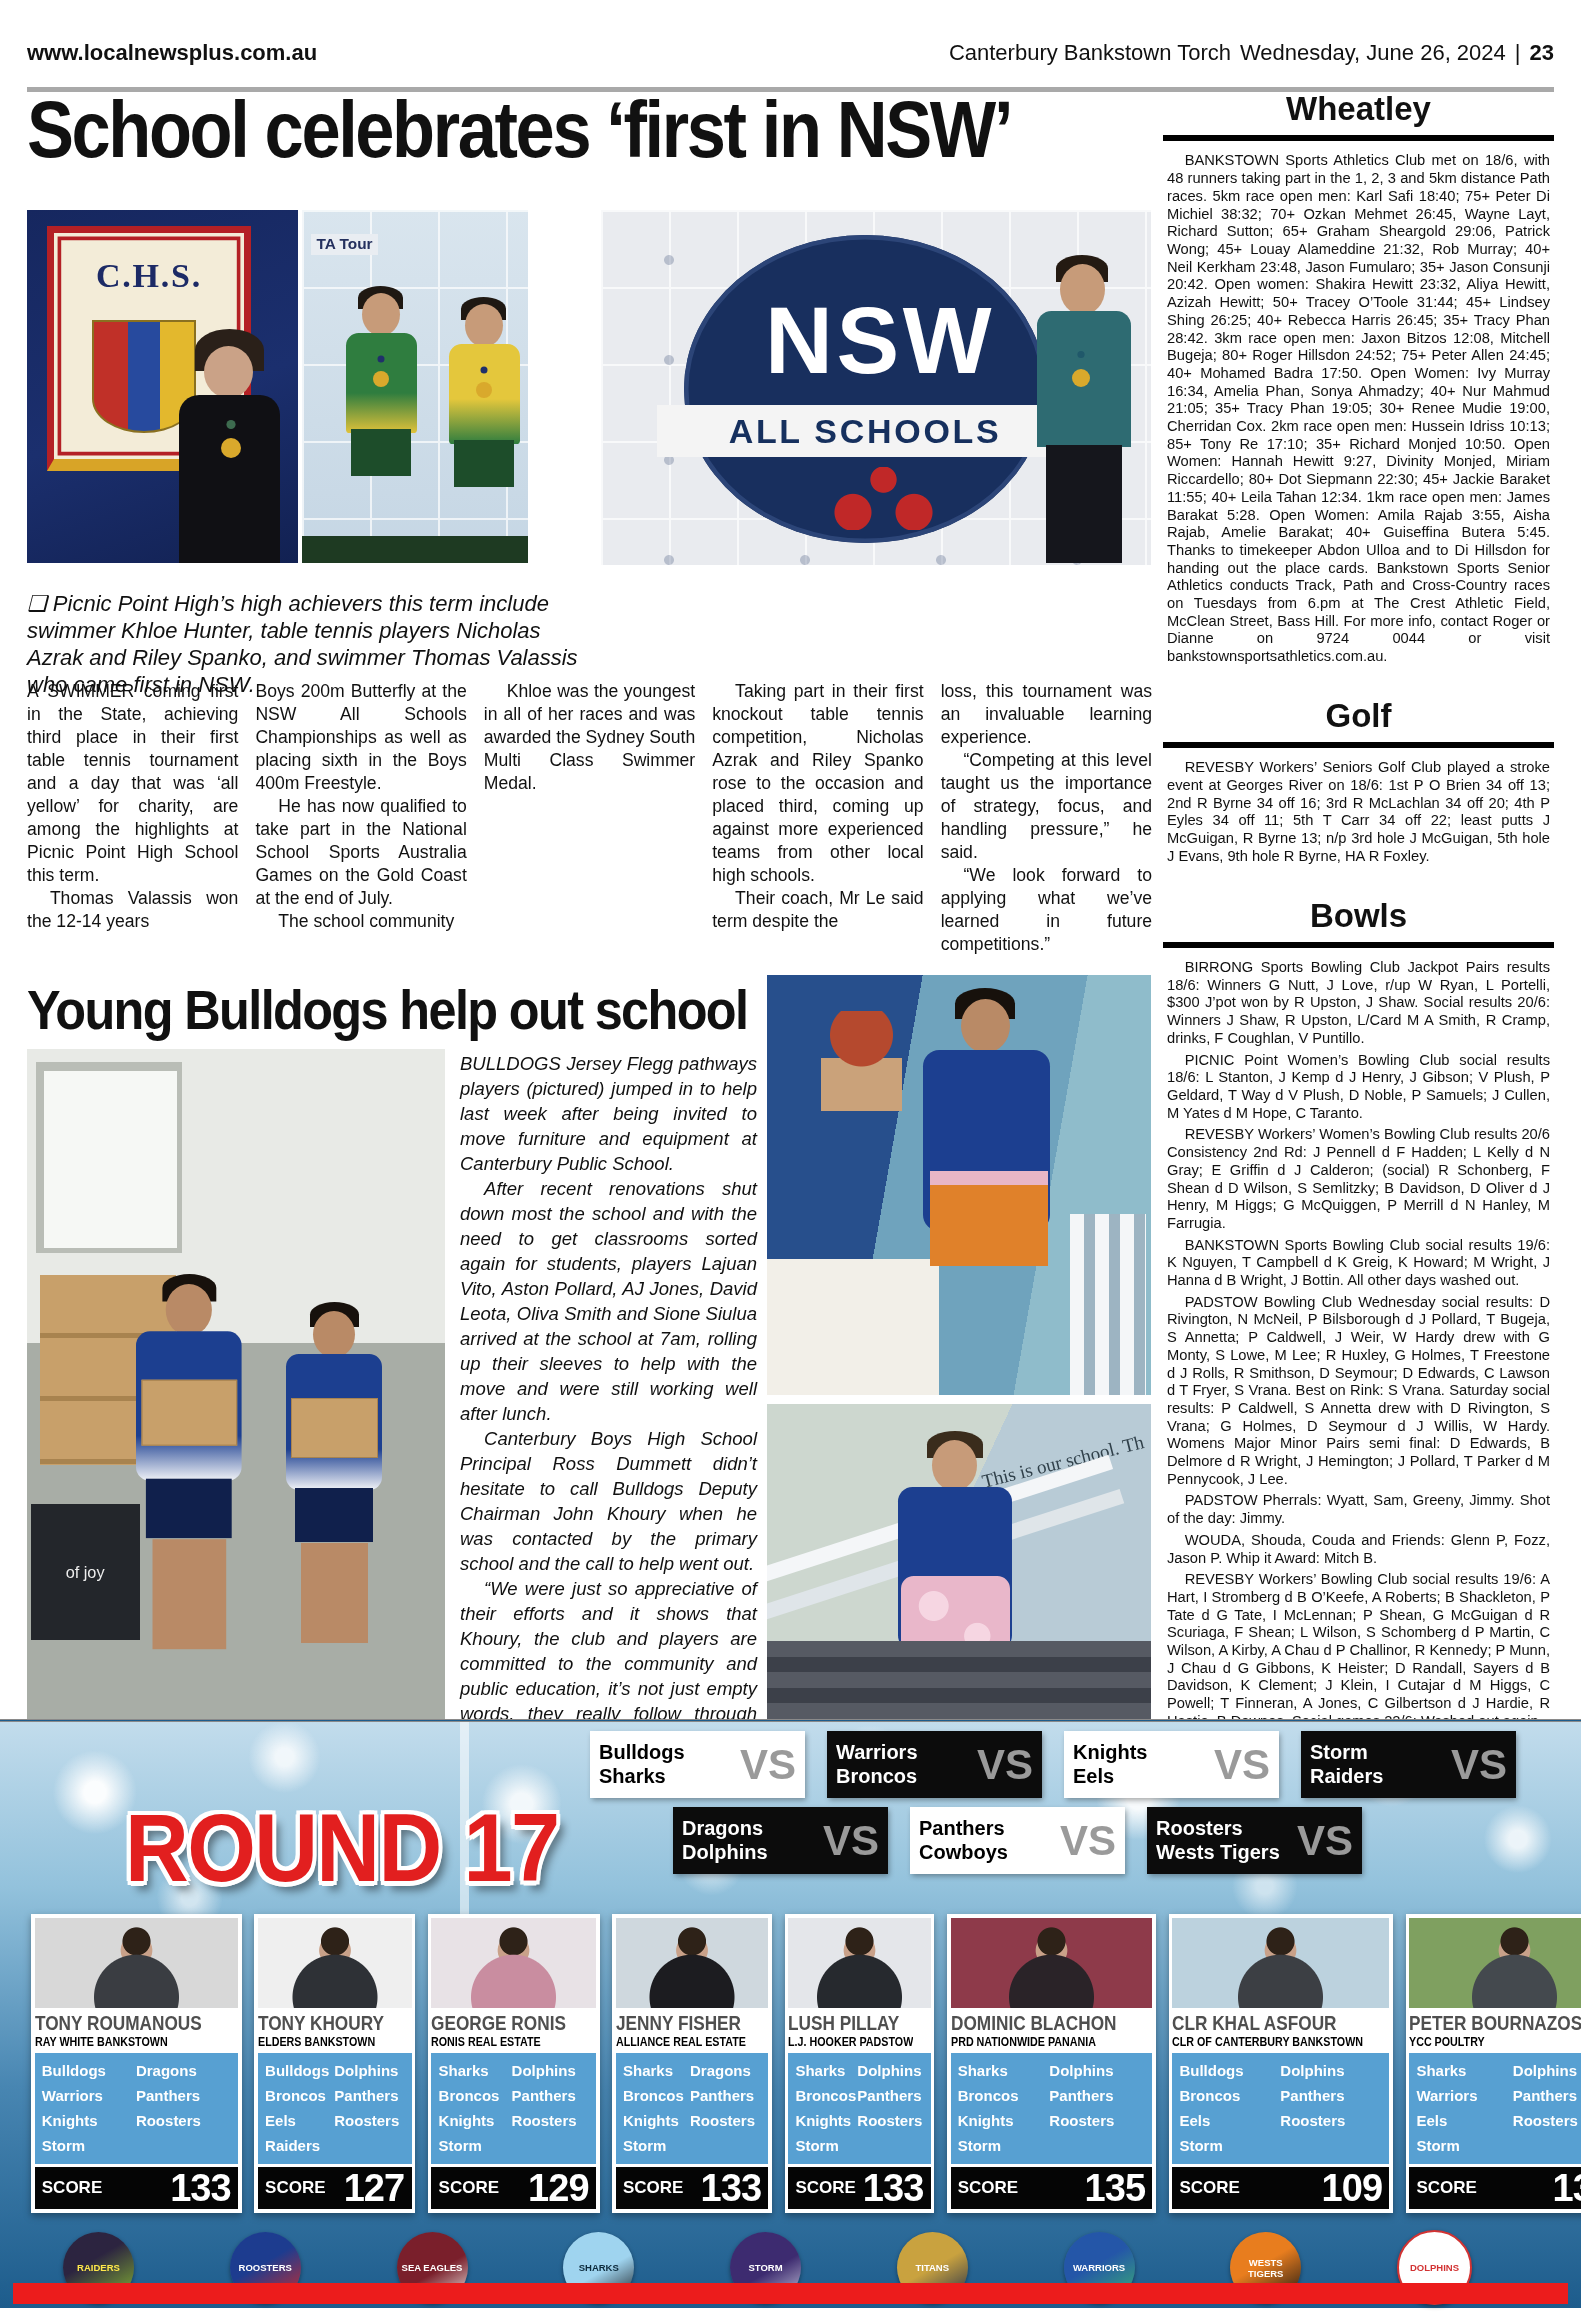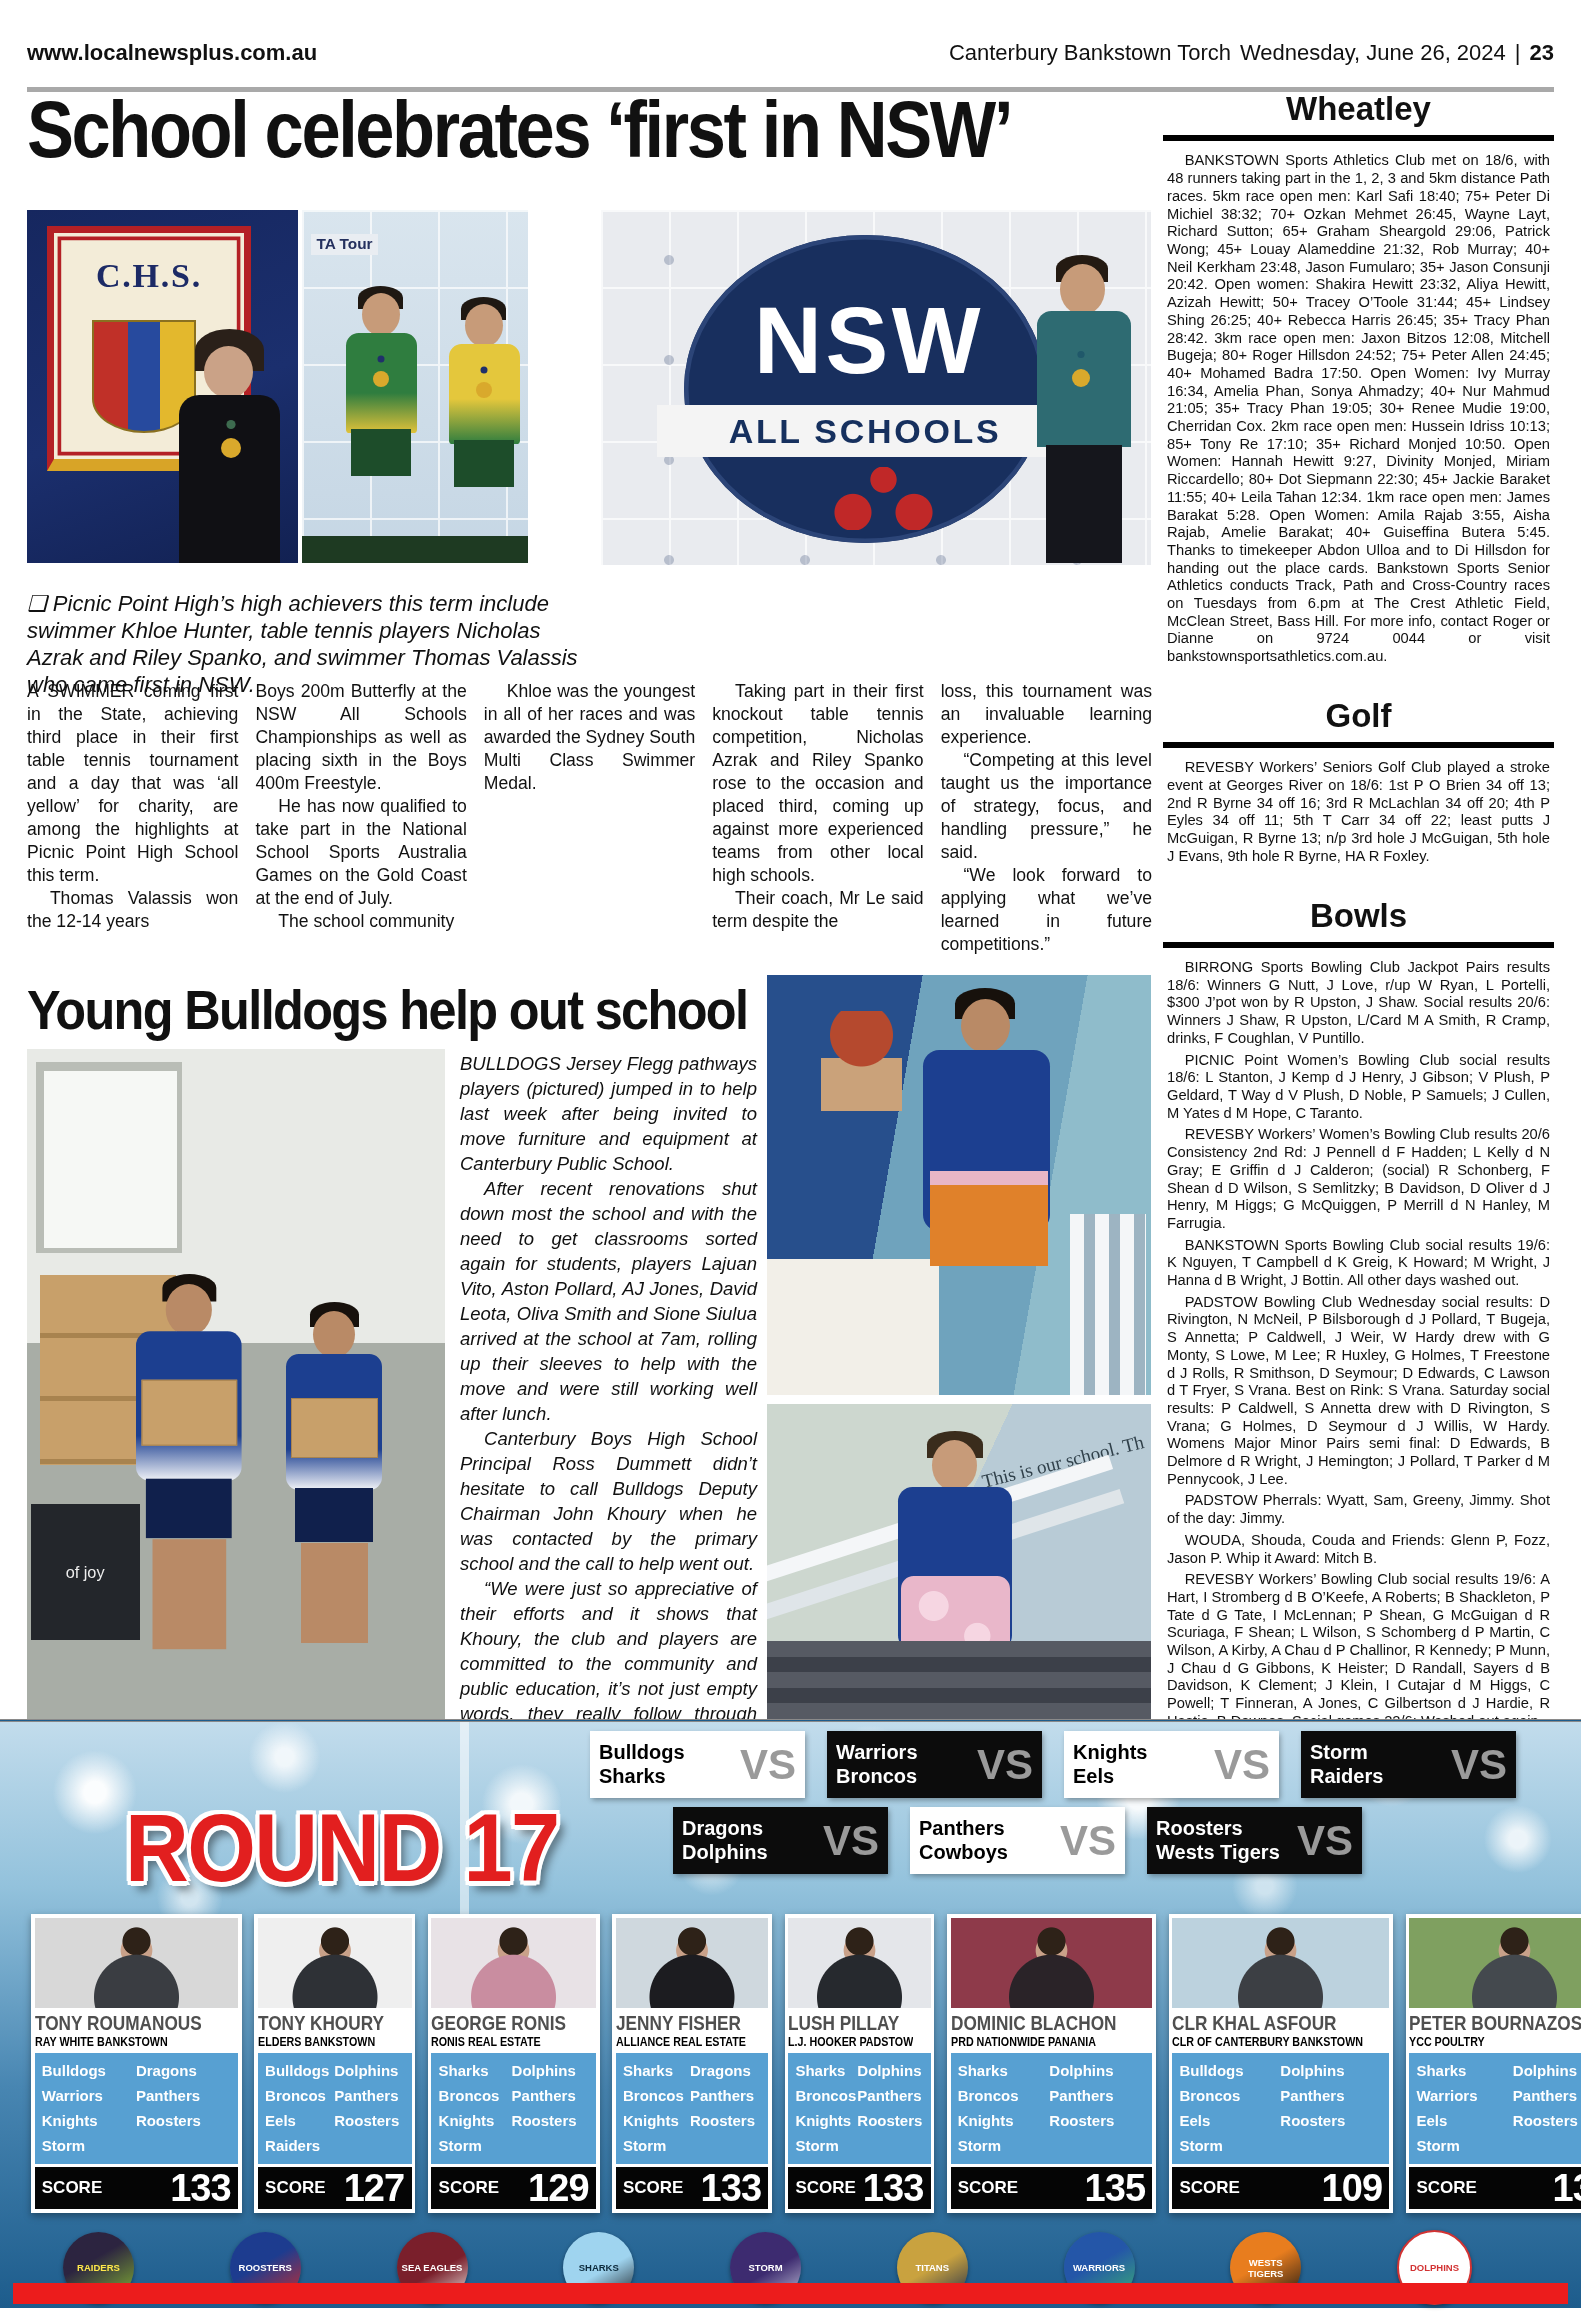--- a/index.html
+++ b/index.html
@@ -32,21 +32,21 @@
   .boy .hair{position:absolute;left:16.3px;top:-7.2px;width:45px;height:23.5px;border-radius:50% 50% 0 0;background:#1f1812;}
   .boy .torso{position:absolute;left:3.6px;top:40px;width:71px;height:100px;border-radius:12.7px 12.7px 3.6px 3.6px;}
   .boy .shorts{position:absolute;left:9px;top:136px;width:60px;height:47px;background:#1d4d2a;}
   .boy .medal{position:absolute;left:31px;top:78px;width:16.3px;height:16.3px;border-radius:50%;background:#d9a92c;box-shadow:0 -20px 0 -4.5px #20306a;}
   .boy1{left:40px;top:83px;}.boy1 .torso{background:linear-gradient(180deg,#2f7d3f 60%,#e0c23a);}
   .boy2{left:143px;top:94px;}.boy2 .torso{background:linear-gradient(180deg,#e4c73c 55%,#2f7d3f);}
   .hedge{position:absolute;left:0;bottom:0;width:100%;height:27px;background:#1e3a22;}
   .ph-nsw{left:601px;top:210px;width:550px;height:355px;background-color:#e9ebef;}
   .nsw-dots{position:absolute;inset:0;background-image:radial-gradient(circle,#203564 0 4.5px,transparent 5.4px);background-size:136px 100px;opacity:.25;}
   .nsw-circle{position:absolute;left:83px;top:25px;width:362px;height:308px;border-radius:50%;background:#182f5e;box-shadow:inset 0 0 0 4.5px #2c4578;}
-  .nsw-txt{position:absolute;top:52px;left:4px;width:100%;text-align:center;color:#fff;font-weight:900;font-size:94px;letter-spacing:3.6px;}
+  .nsw-txt{position:absolute;top:52px;left:15px;width:100%;text-align:center;color:#fff;font-weight:900;font-size:94px;letter-spacing:3.6px;}
   .nsw-band{position:absolute;top:170px;left:-27px;width:416px;height:52px;background:#f4f4f4;display:flex;align-items:center;justify-content:center;}
   .nsw-band span{color:#16305e;font-weight:900;font-size:34px;letter-spacing:2.7px;}
   .nsw-flower{position:absolute;left:145px;top:232px;width:109px;height:63px;background:radial-gradient(circle at 50% 20%,#c02828 0 12.7px,transparent 13.6px),radial-gradient(circle at 22% 72%,#c02828 0 18px,transparent 19px),radial-gradient(circle at 78% 72%,#c02828 0 18px,transparent 19px);}
   .nsw-boy{position:absolute;right:12.7px;top:54px;width:109px;height:299px;}
   .nsw-boy .head{position:absolute;left:31px;top:0;width:45px;height:51px;border-radius:50%;background:#c79b79;}
   .nsw-boy .hair{position:absolute;left:27px;top:-9px;width:52px;height:27px;border-radius:50% 50% 0 0;background:#241a12;}
   .nsw-boy .torso{position:absolute;left:7.2px;top:47px;width:94px;height:136px;border-radius:14.5px 14.5px 0 0;background:#2e6b72;}
   .nsw-boy .legs{position:absolute;left:16.3px;top:181px;width:76px;height:118px;background:#15161c;}
   .nsw-boy .medal{position:absolute;left:43px;top:105px;width:18px;height:18px;border-radius:50%;background:#d9a92c;box-shadow:0 -23.5px 0 -5.4px #20586a;}
   

